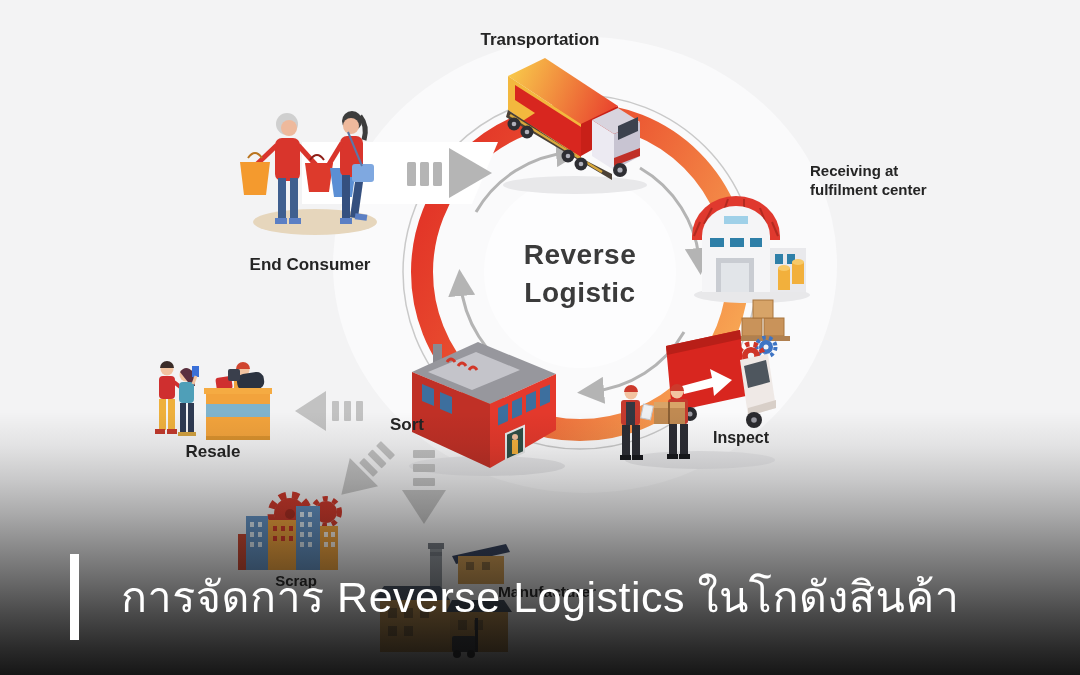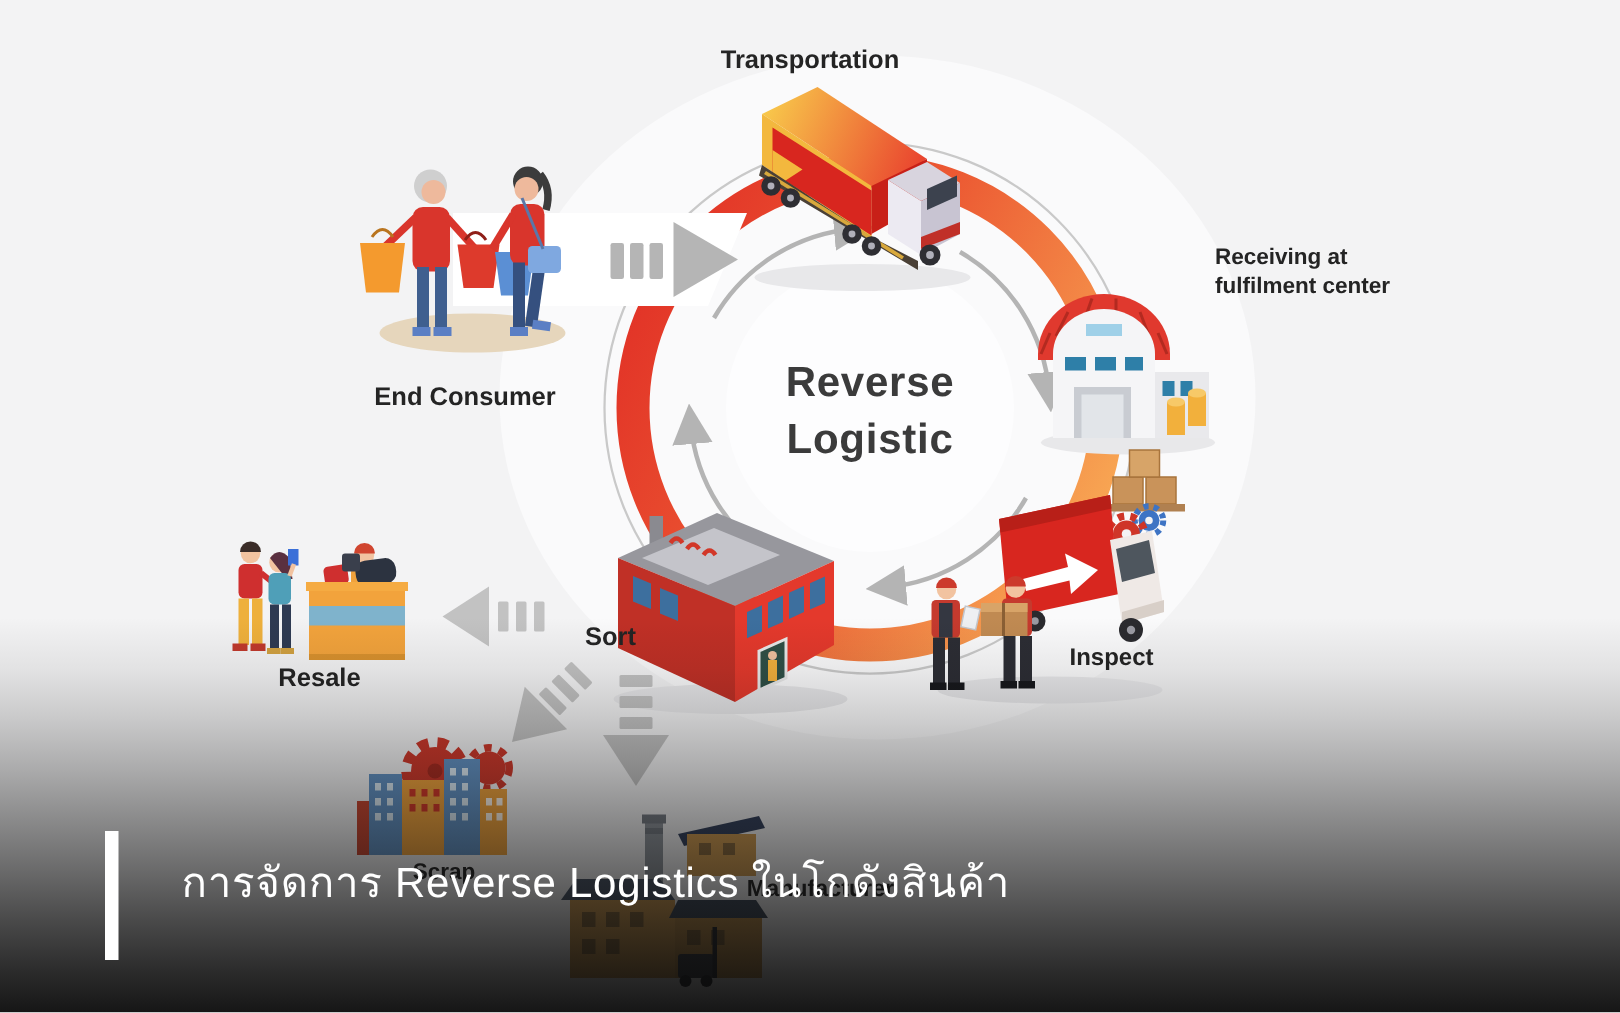--- a/index.html
+++ b/index.html
@@ -20,21 +20,21 @@
       rgba(10,10,10,0.31) 76%,
       rgba(10,10,10,0.45) 81%,
       rgba(10,10,10,0.59) 86%,
       rgba(10,10,10,0.73) 91%,
       rgba(10,10,10,0.86) 96%,
       rgba(10,10,10,0.95) 100%);
   }
   .title-bar{position:absolute;left:70px;top:554px;width:9px;height:86px;background:#ffffff;}
   .title-text{
     position:absolute;left:121px;top:572px;width:920px;
-    font-size:28px;line-height:1.2;color:#ffffff;font-weight:400;letter-spacing:.5px;
+    font-size:43px;line-height:1.2;color:#ffffff;font-weight:400;letter-spacing:.5px;
     font-family:"Liberation Sans",sans-serif;white-space:nowrap;
   }
 </style>
 </head>
 <body>
 
 <div class="stage">
 
 <svg width="1080" height="675" viewBox="0 0 1080 675">
   <defs>

